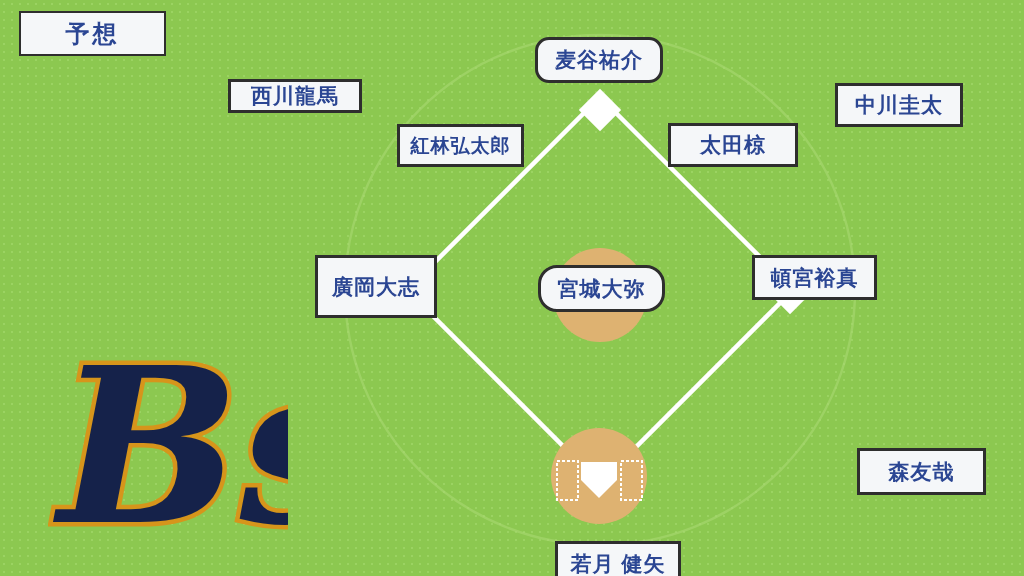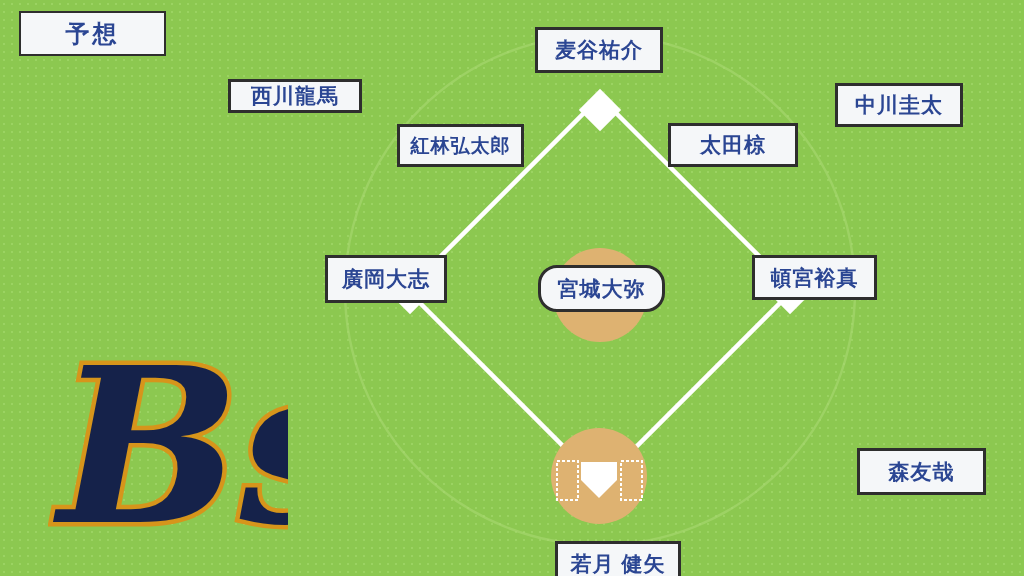--- a/index.html
+++ b/index.html
@@ -20,26 +20,26 @@
     font-weight:bold;
     font-size:21px;
     letter-spacing:1px;
     box-sizing:border-box;
     white-space:nowrap;
   }
   .title-box{
     left:19px;top:11px;width:147px;height:45px;
     font-size:24px;border-width:2px;letter-spacing:3px;text-align:right;
   }
-  .lbl-cf{left:535px;top:27px;width:128px;height:46px;}
+  .lbl-cf{left:535px;top:37px;width:128px;height:46px;border-radius:14px;}
   .lbl-lf{left:228px;top:79px;width:134px;height:34px;}
   .lbl-rf{left:835px;top:83px;width:128px;height:44px;}
   .lbl-ss{left:397px;top:124px;width:127px;height:43px;font-size:19px;}
   .lbl-2b{left:668px;top:123px;width:130px;height:44px;}
-  .lbl-3b{left:315px;top:255px;width:122px;height:48px;margin-left:10px;}
+  .lbl-3b{left:315px;top:255px;width:122px;height:63px;}
   .lbl-p {left:538px;top:265px;width:127px;height:47px;border-radius:19px;}
   .lbl-1b{left:752px;top:255px;width:125px;height:45px;}
   .lbl-dh{left:857px;top:448px;width:129px;height:47px;}
   .lbl-c {left:555px;top:517px;width:126px;height:45px;margin-top:24px;}
   .copyright{
     position:absolute;right:14px;top:550px;
     color:#ffffff;font-size:15px;font-weight:normal;
     letter-spacing:1px;opacity:0.95;
   }
   .logo{position:absolute;left:48px;top:330px;}

